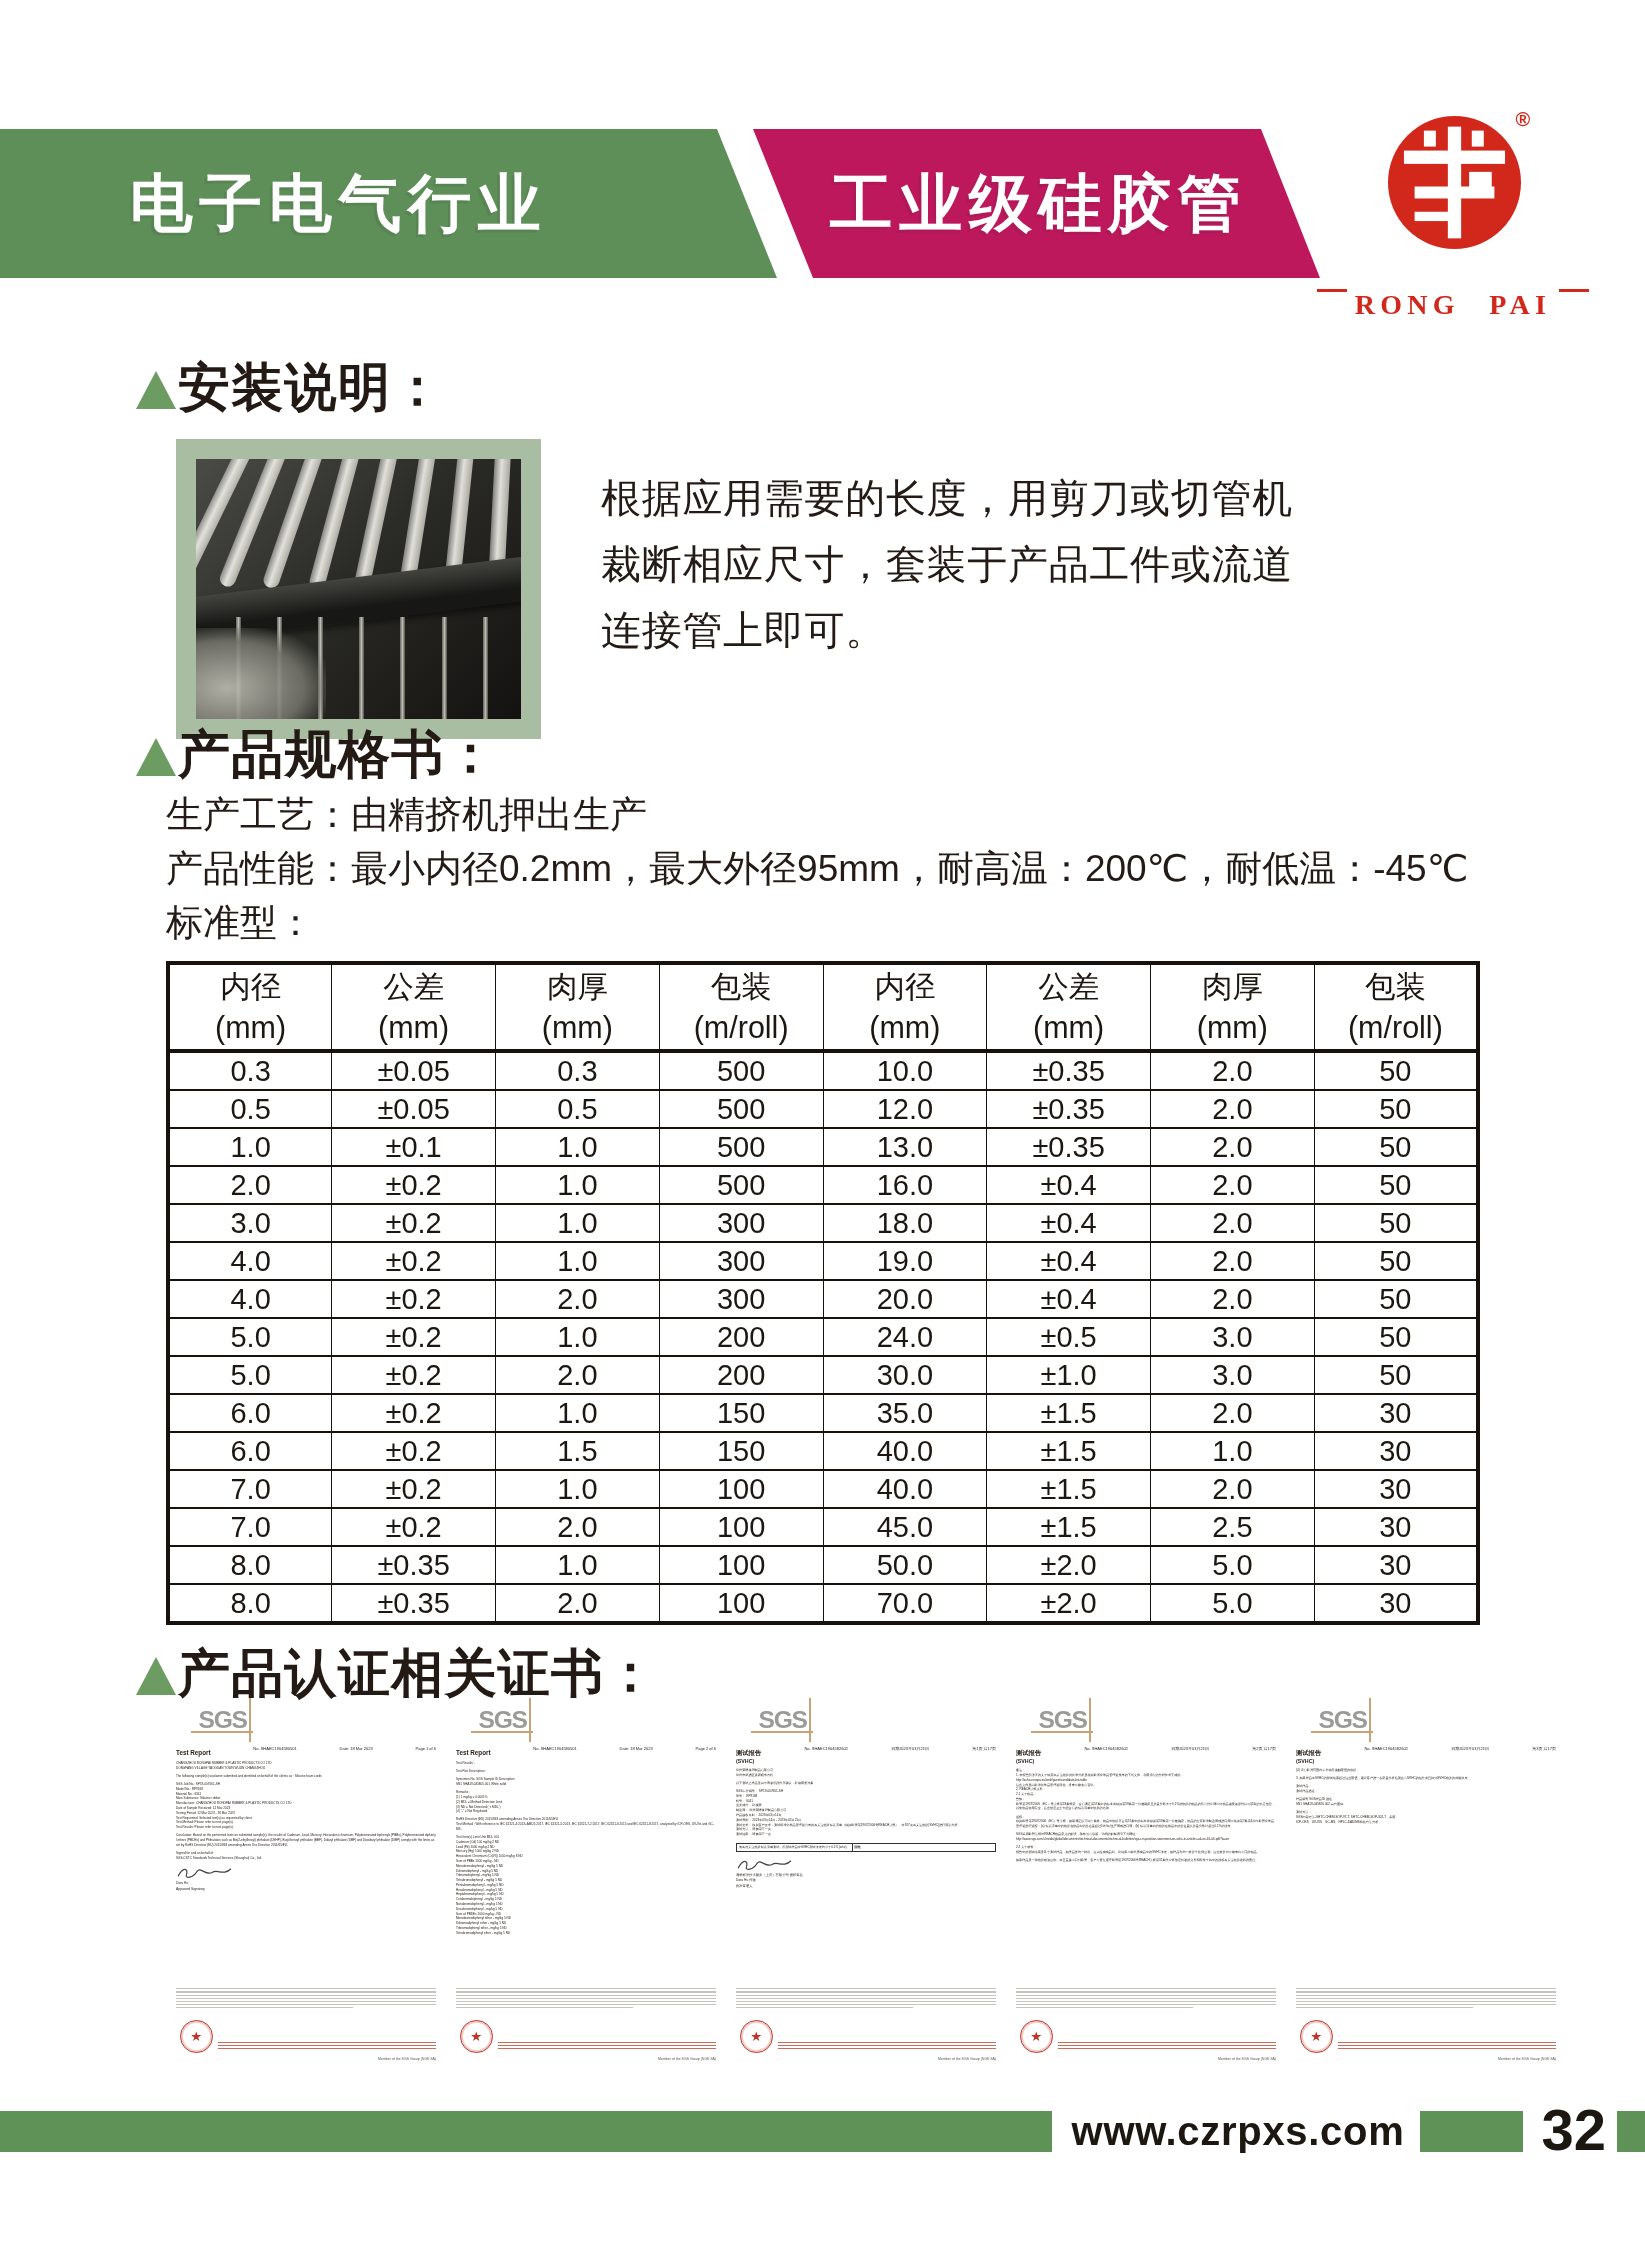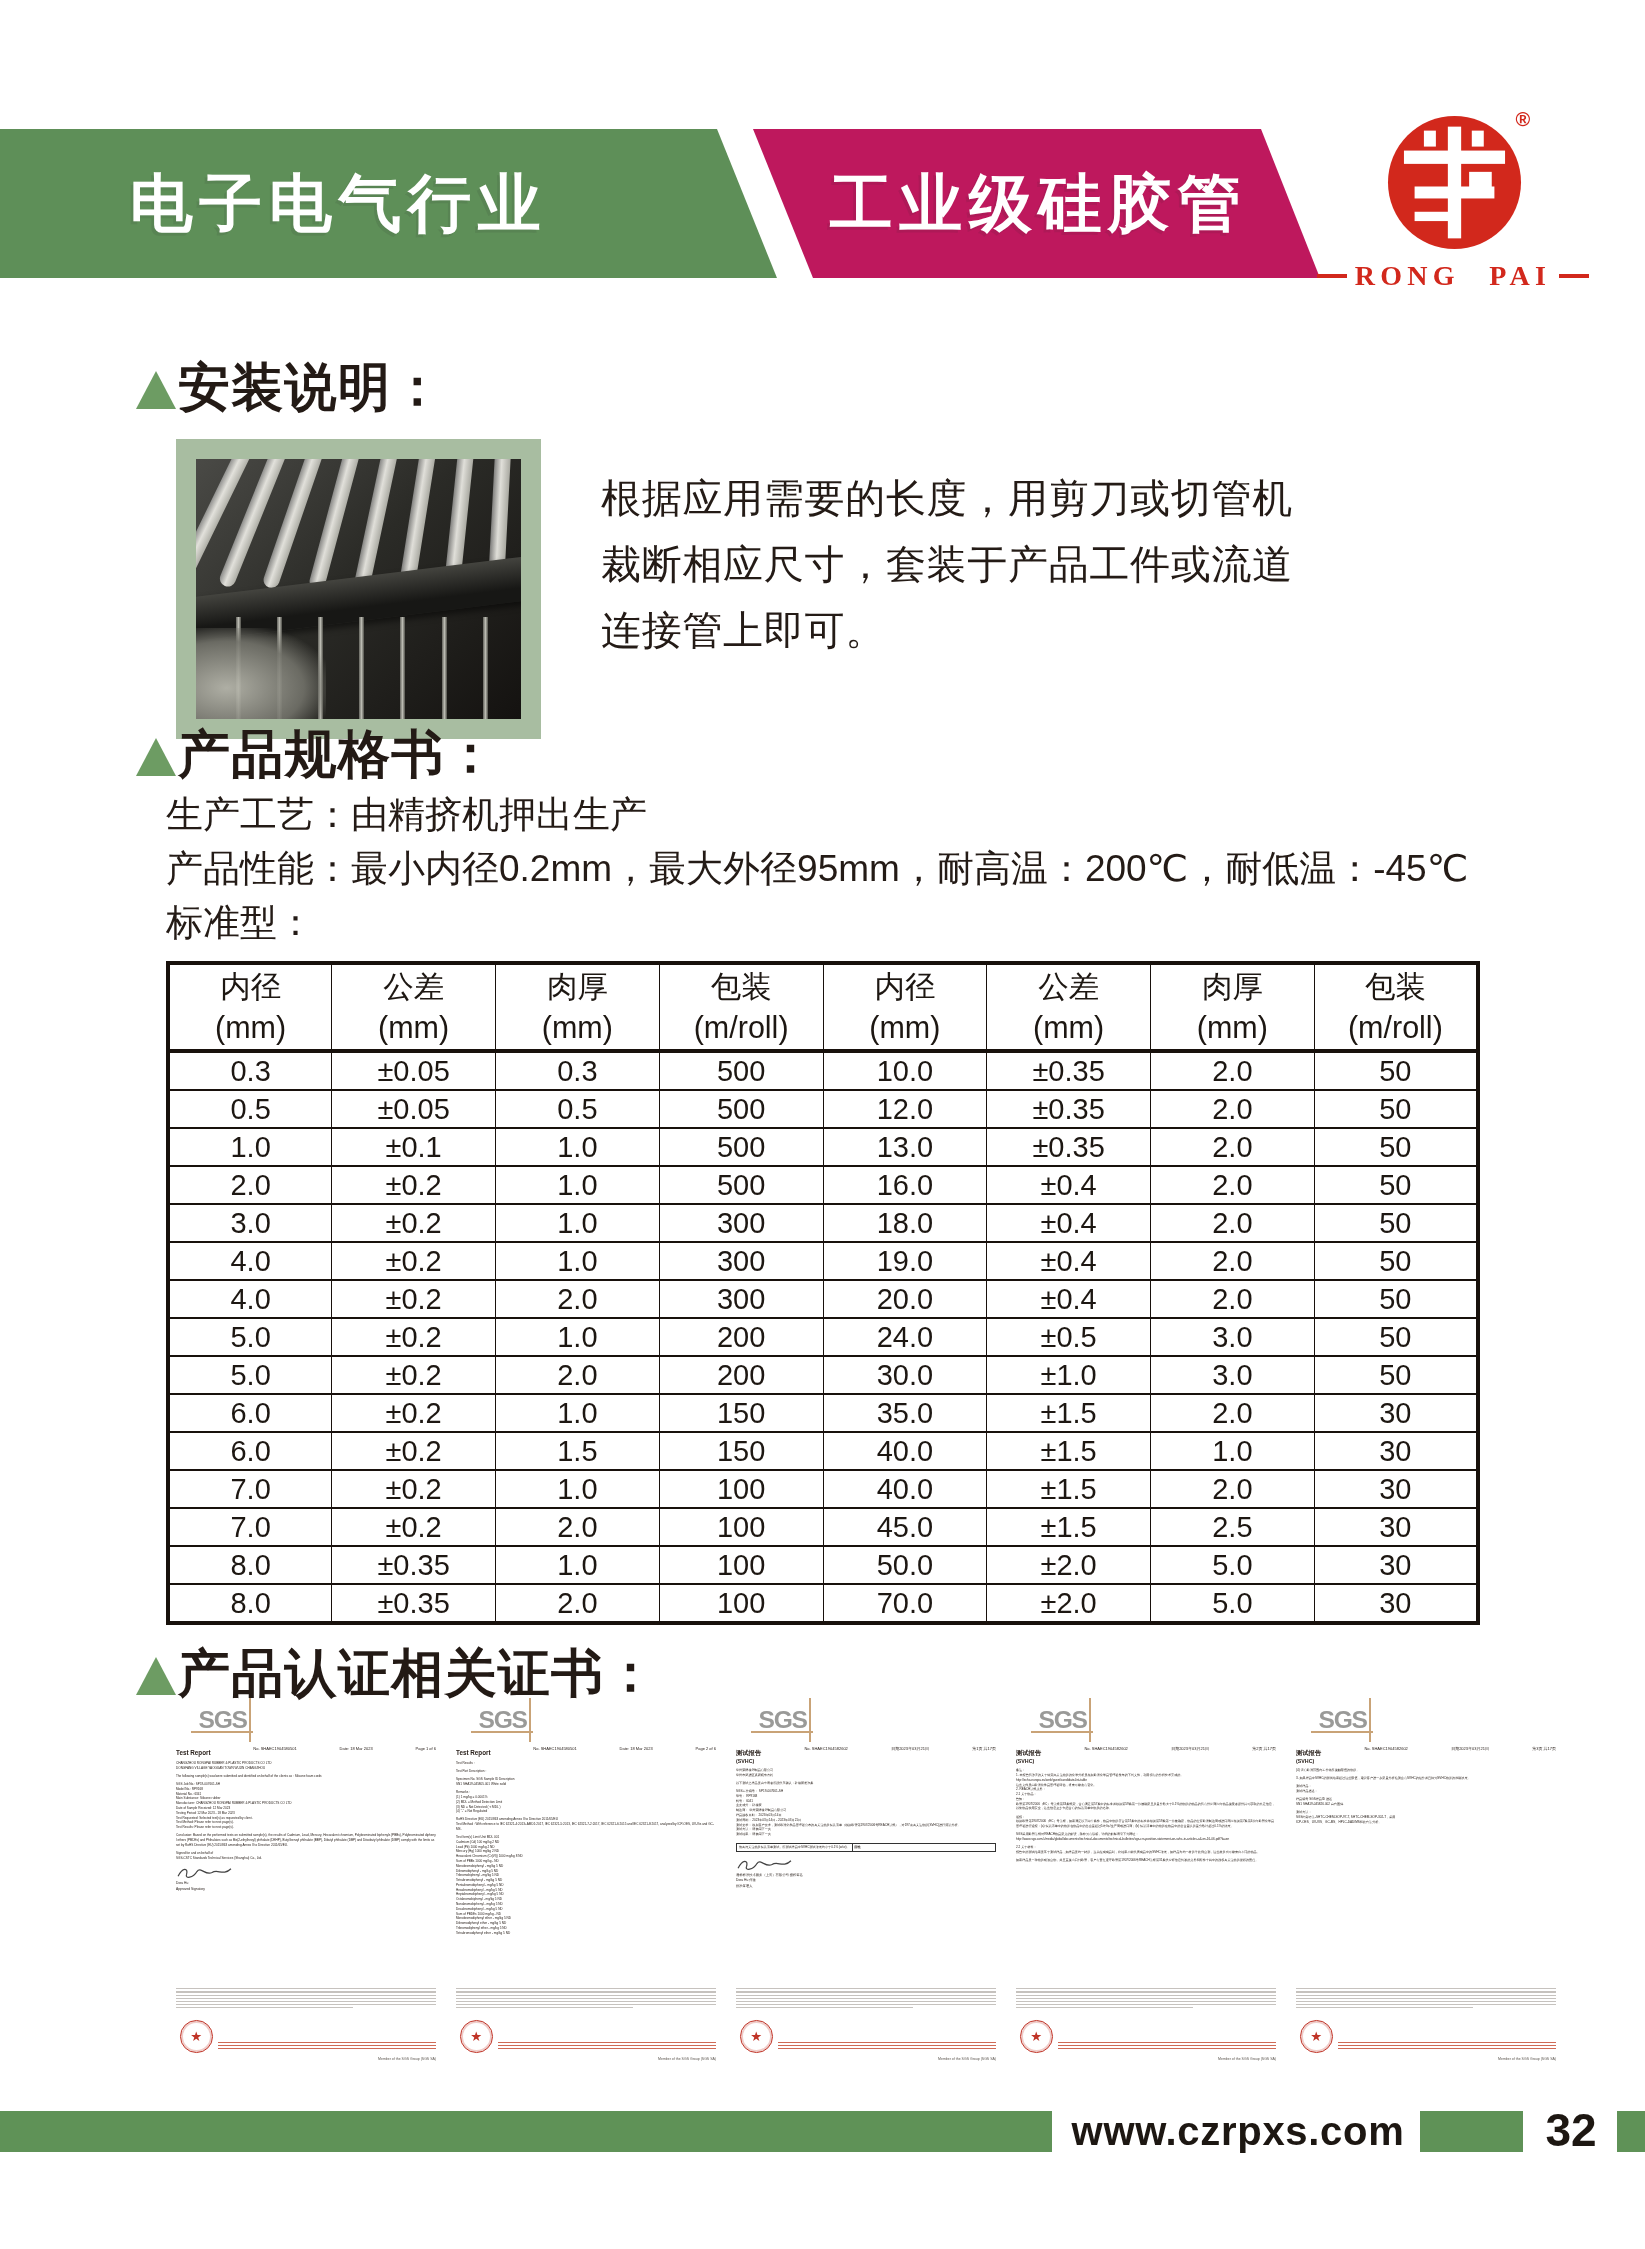--- a/index.html
+++ b/index.html
@@ -16,21 +16,21 @@
                display:flex;align-items:center;justify-content:center;}
   .bt{font-size:63px;font-weight:700;color:#ffffff;letter-spacing:6.6px;white-space:nowrap;
       text-shadow:-2.7px 2.7px 0 rgba(40,40,40,.10);}
 
   
   .logo{position:absolute;left:1384px;top:112px;width:141px;height:141px;}
   .logo .reg{position:absolute;right:-5.3px;top:-4px;color:#d2281c;font-size:20px;font-weight:700;}
   .brand{position:absolute;left:1317px;top:260px;width:272px;display:flex;align-items:center;gap:8px;
          color:#d2281c;font-family:"Liberation Serif","DejaVu Serif",serif;}
   .brand .dash{flex:1;height:3.3px;background:#d2281c;}
-  .brand .bn{font-size:28px;font-weight:700;letter-spacing:5.3px;word-spacing:17px;white-space:nowrap;}
+  .brand .bn{font-size:28px;font-weight:700;letter-spacing:5.3px;word-spacing:17px;white-space:nowrap;margin-top:29px;}
 
   
   .h{position:absolute;left:136px;display:flex;align-items:center;gap:2px;}
   .tri{width:0;height:0;border-left:20px solid transparent;border-right:20px solid transparent;
        border-bottom:38px solid #6d9c63;margin-top:4px;}
   .ht{font-size:52px;font-weight:700;color:#231a15;letter-spacing:1.3px;}
 
   
   .photo-frame{position:absolute;left:176px;top:439px;width:365px;height:300px;background:#a8bda1;}
   .photo{position:absolute;left:20px;top:20px;right:20px;bottom:20px;overflow:hidden;
@@ -99,21 +99,21 @@
   .rlines{position:absolute;left:42px;right:0;bottom:9.3px;}
   .rlines i{display:block;height:1.1px;background:#cf6a56;margin:2px 0;}
   .member{position:absolute;right:0;bottom:0;font-size:3.5px;color:#5c564f;}
 
   
   .f-bar{position:absolute;left:0;top:2111px;width:1052px;height:41px;background:#5f9257;}
   .f-site{position:absolute;left:1059px;top:2111px;width:358px;height:41px;line-height:41px;
           text-align:center;font-size:40px;font-weight:700;color:#1d1712;letter-spacing:0.7px;}
   .f-sq{position:absolute;left:1420px;top:2111px;width:103px;height:41px;background:#5f9257;}
   .f-num{position:absolute;left:1536px;top:2105px;width:70px;height:50px;line-height:50px;
-         text-align:center;font-size:46px;font-weight:700;color:#1d1712;}
+         text-align:right;font-size:58px;font-weight:700;color:#1d1712;}
   .f-edge{position:absolute;left:1617px;top:2111px;width:29px;height:41px;background:#5f9257;}
 </style>
 </head>
 <body>
 
 <div class="page">
 
   <div class="banner-dark">
     <span class="bt">电子电气行业</span>
   </div>

